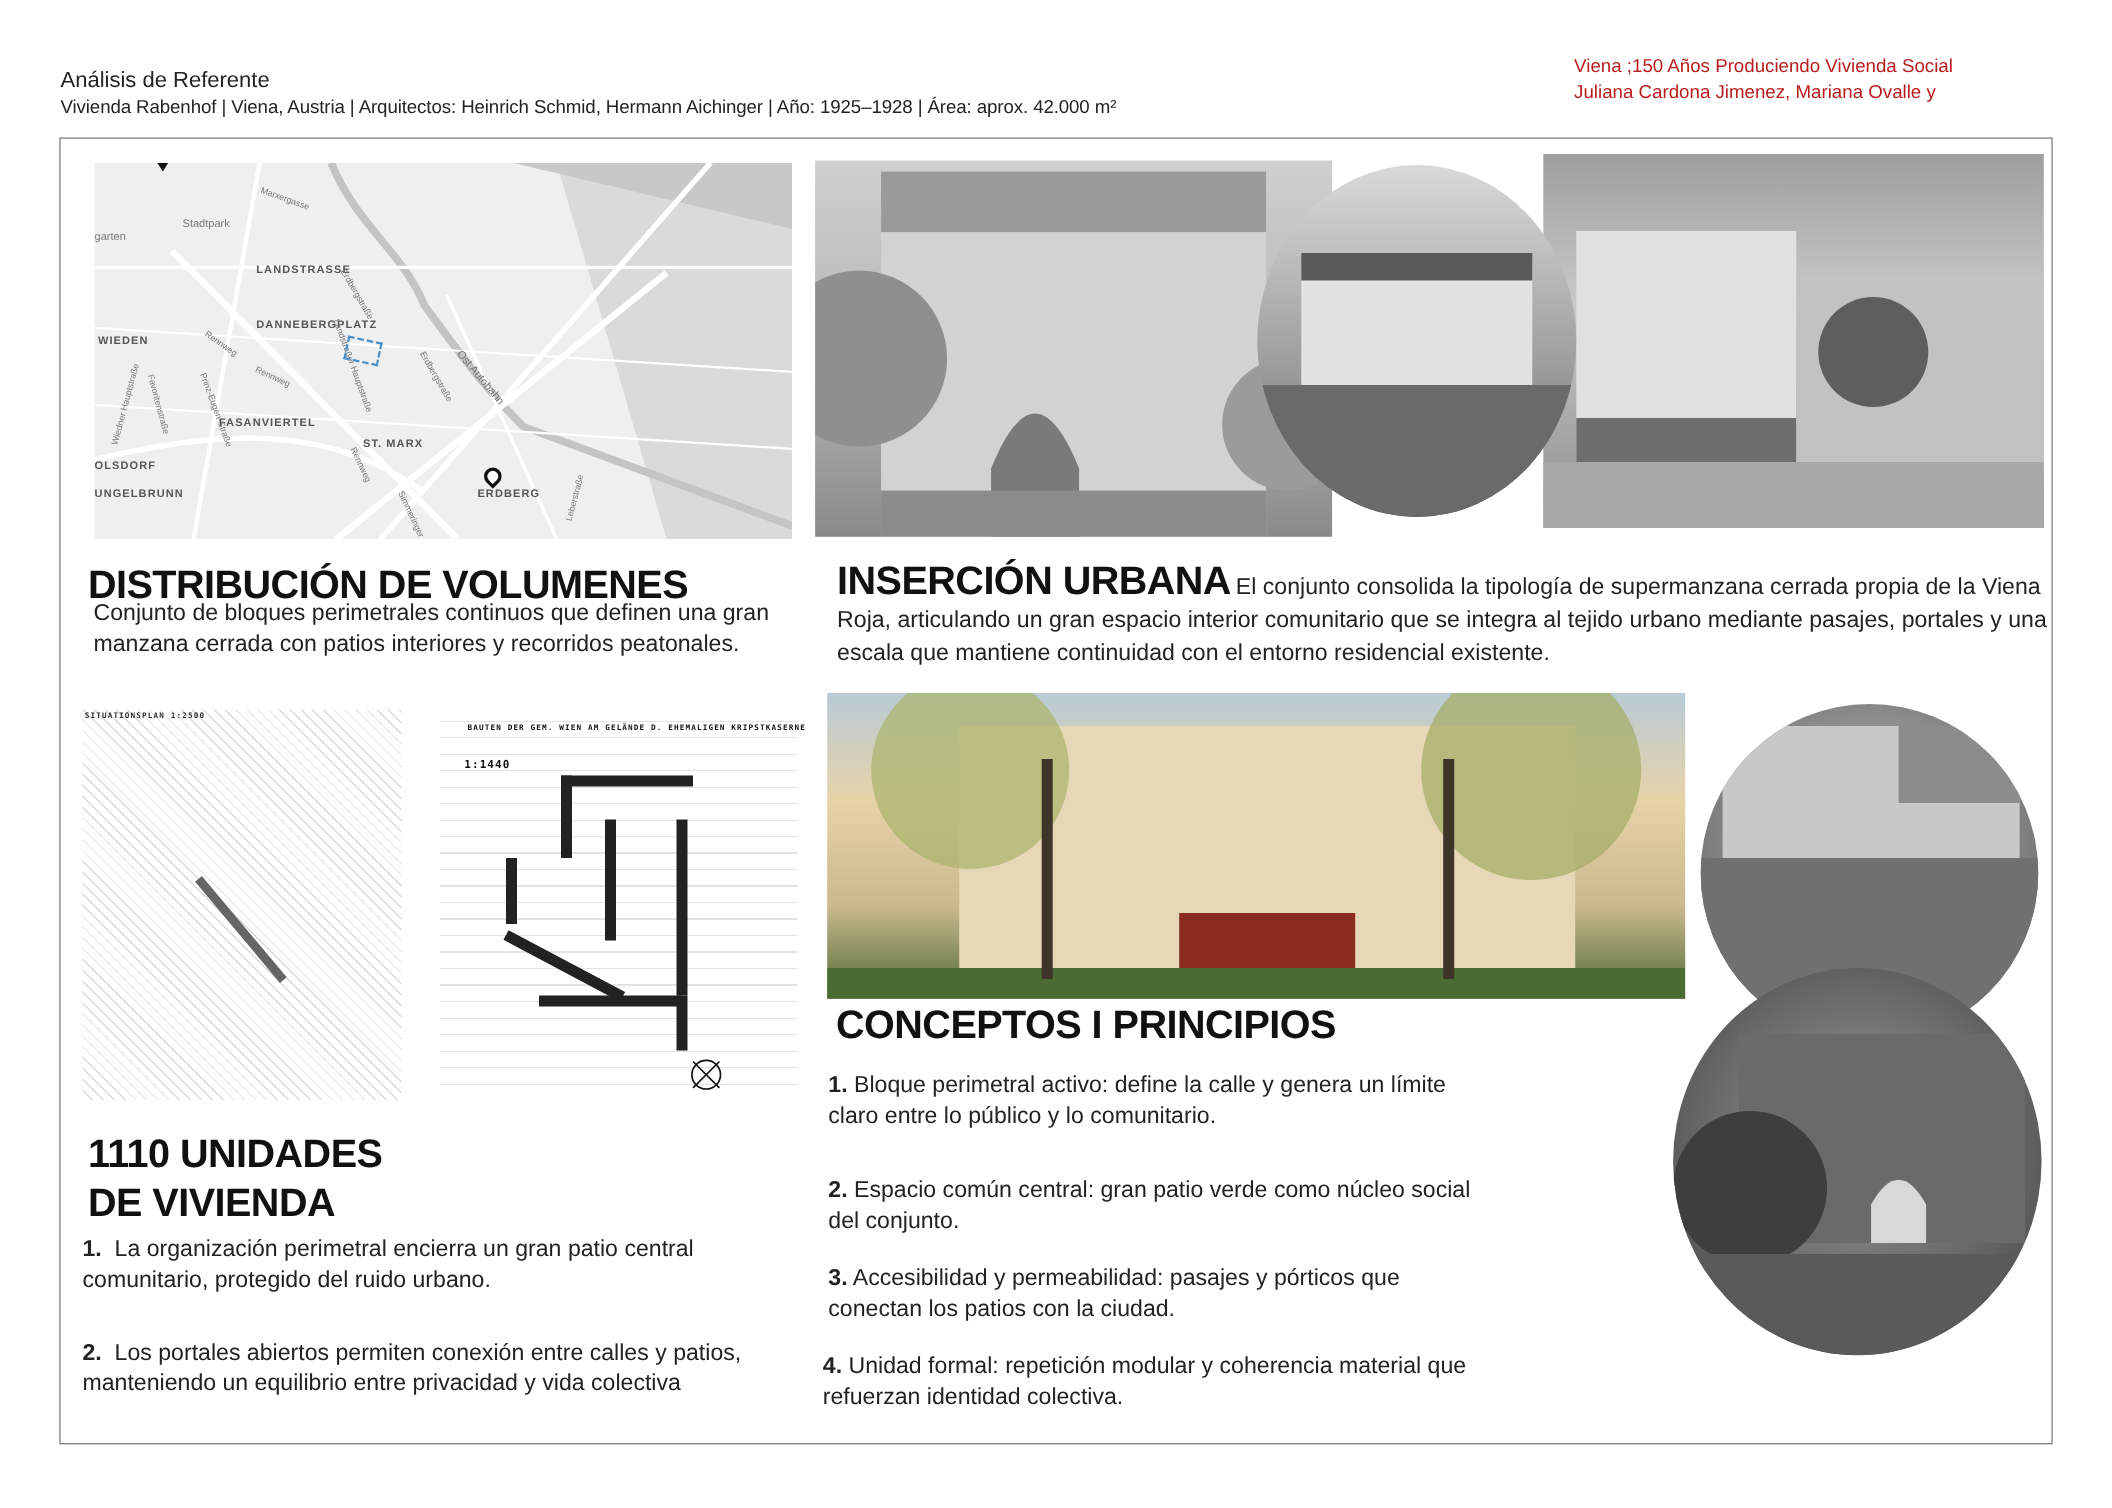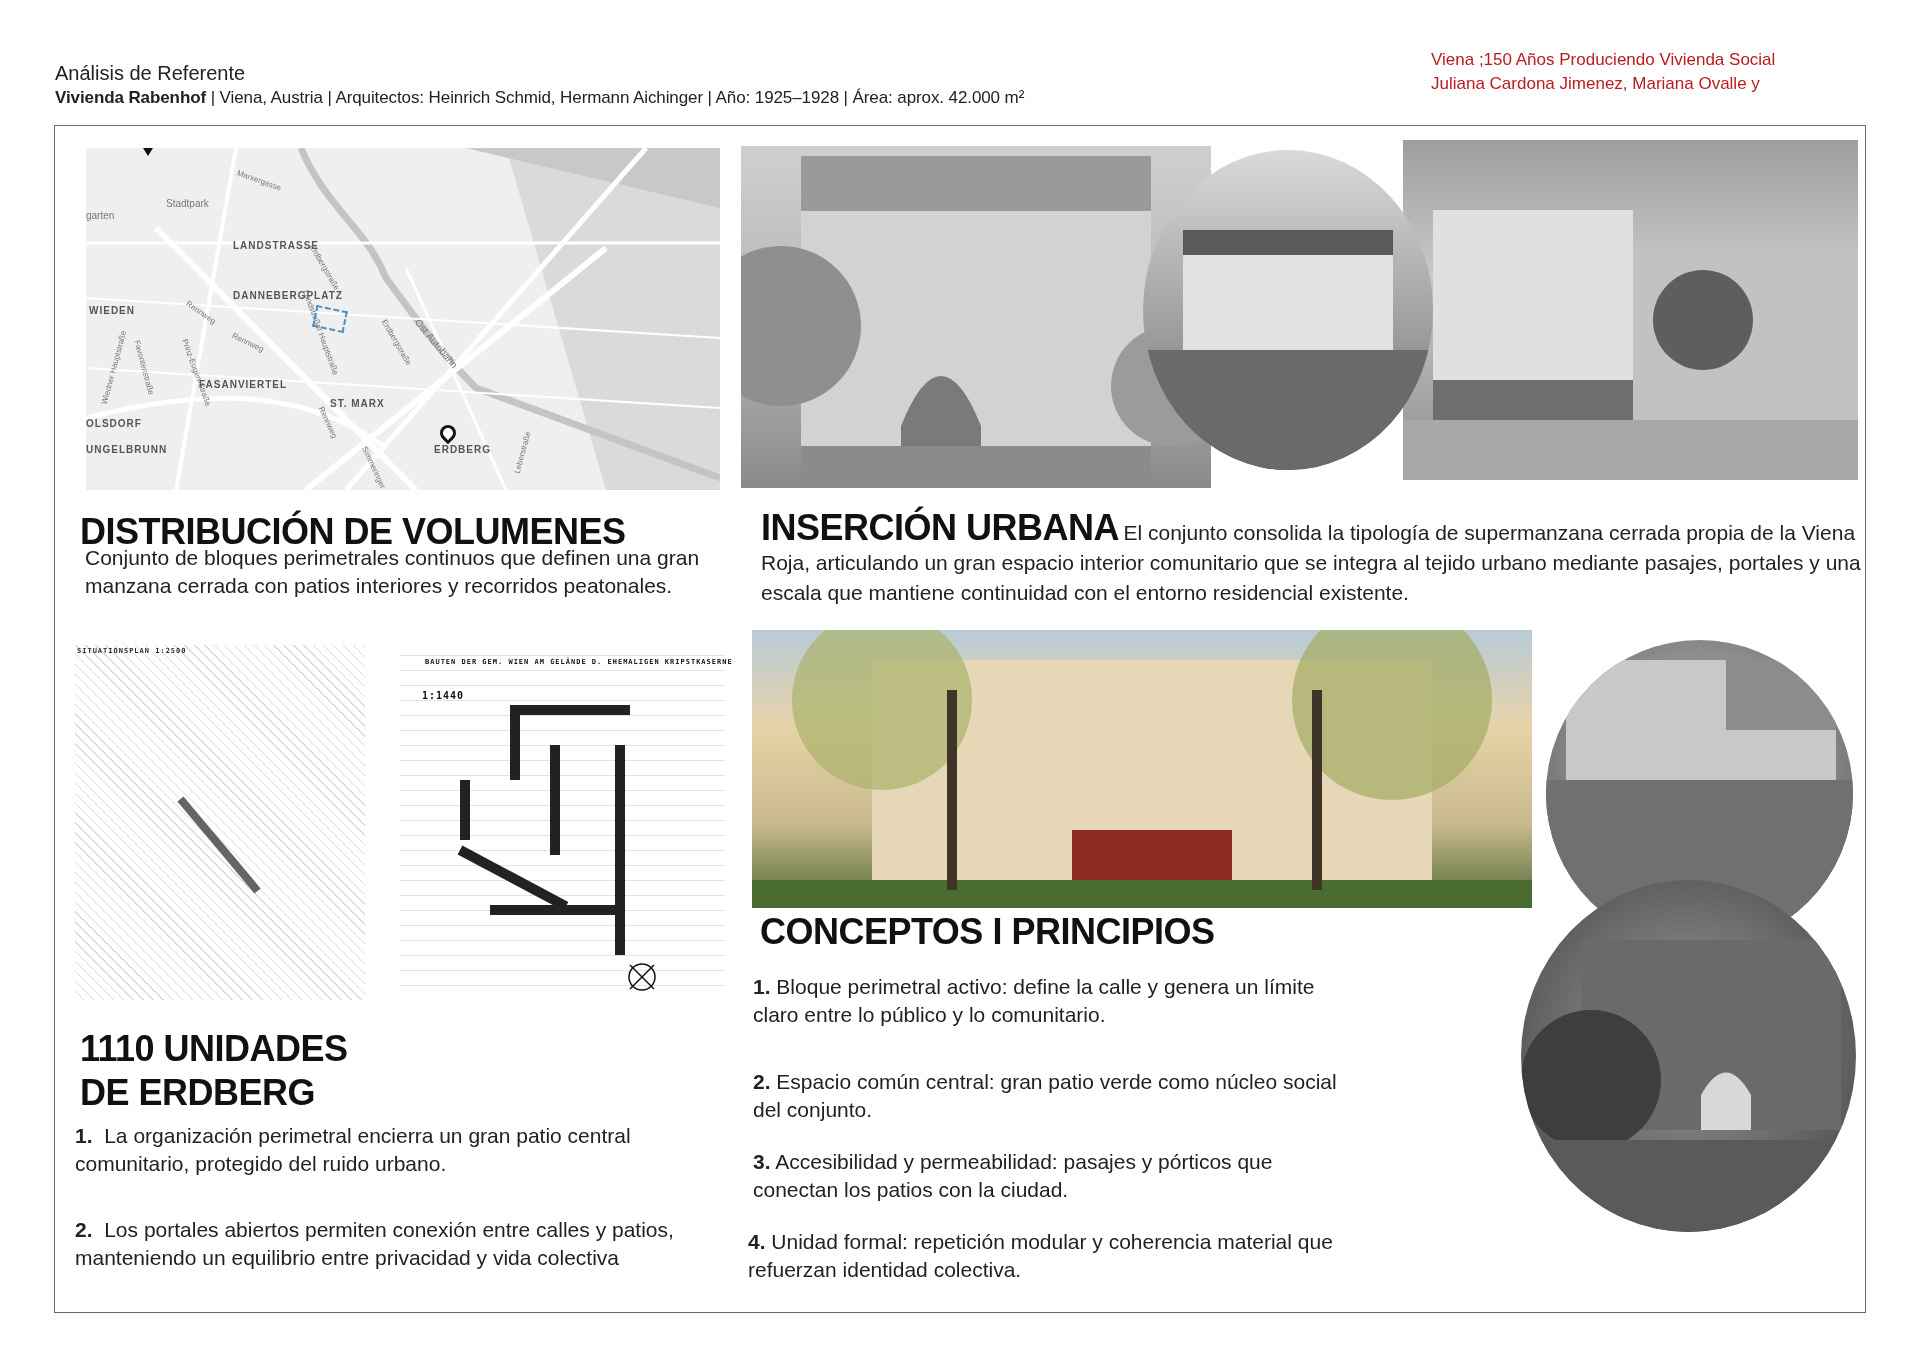--- a/index.html
+++ b/index.html
@@ -2,21 +2,21 @@
 <html><head>
 <meta charset="utf-8">
 <style>
   * { box-sizing: border-box; margin: 0; padding: 0; }
   html, body { width: 1920px; height: 1371px; background: #ffffff; overflow: hidden; }
   body { position: relative; font-family: "Liberation Sans", sans-serif; color: #1a1a1a; }
 
   .hdr-left { position: absolute; left: 55px; top: 48px; }
   .hdr-title { font-size: 20px; font-weight: 300; color: #222; line-height: 26px; margin-top: 12px; }
   .hdr-sub { font-size: 17px; color: #222; line-height: 24px; letter-spacing: -0.1px; }
-  .hdr-sub b { font-weight: 700; }
+  .hdr-sub b { font-weight: 400; }
   .hdr-right { position: absolute; left: 1431px; top: 48px; font-size: 17px; line-height: 24px; color: #b91c1c; width: 440px; }
 
   .frame { position: absolute; left: 54px; top: 125px; width: 1812px; height: 1188px; border: 1.5px solid #6a6a6a; }
 
   .abs { position: absolute; }
 
   
   .map { left: 86px; top: 148px; width: 634px; height: 342px; background: #efefef; overflow: hidden; }
   .map .lbl { position: absolute; font-size: 10px; font-weight: 700; color: #555; letter-spacing: 1px; white-space: nowrap; }
   .map .st { position: absolute; font-size: 8px; color: #777; white-space: nowrap; }
@@ -191,16 +191,16 @@
 
 <div class="abs h-big" style="left:760px;top:912px">CONCEPTOS I PRINCIPIOS</div>
 
 <div class="list-item" style="left:753px;top:973px;width:600px"><span class="num">1.</span> <span>Bloque perimetral activo: define la calle y genera un límite claro entre lo público y lo comunitario.</span></div>
 <div class="list-item" style="left:753px;top:1068px;width:600px"><span class="num">2.</span> <span>Espacio común central: gran patio verde como núcleo social del conjunto.</span></div>
 <div class="list-item" style="left:753px;top:1148px;width:600px"><span class="num">3.</span> <span>Accesibilidad y permeabilidad: pasajes y pórticos que conectan los patios con la ciudad.</span></div>
 <div class="list-item" style="left:748px;top:1228px;width:660px"><span class="num">4.</span> <span>Unidad formal: repetición modular y coherencia material que refuerzan identidad colectiva.</span></div>
 
 <div class="abs h-big" style="left:80px;top:1027px;line-height:44px">
   <div>1110 UNIDADES</div>
-  <div>DE ERDBERG</div>
+  <div>DE VIVIENDA</div>
 </div>
 <div class="list-item" style="left:75px;top:1122px;width:620px"><span class="num">1.</span>&nbsp; <span>La organización perimetral encierra un gran patio central comunitario, protegido del ruido urbano.</span></div>
 <div class="list-item" style="left:75px;top:1216px;width:620px"><span class="num">2.</span>&nbsp; <span>Los portales abiertos permiten conexión entre calles y patios, manteniendo un equilibrio entre privacidad y vida colectiva</span></div>
 
 </body></html>

